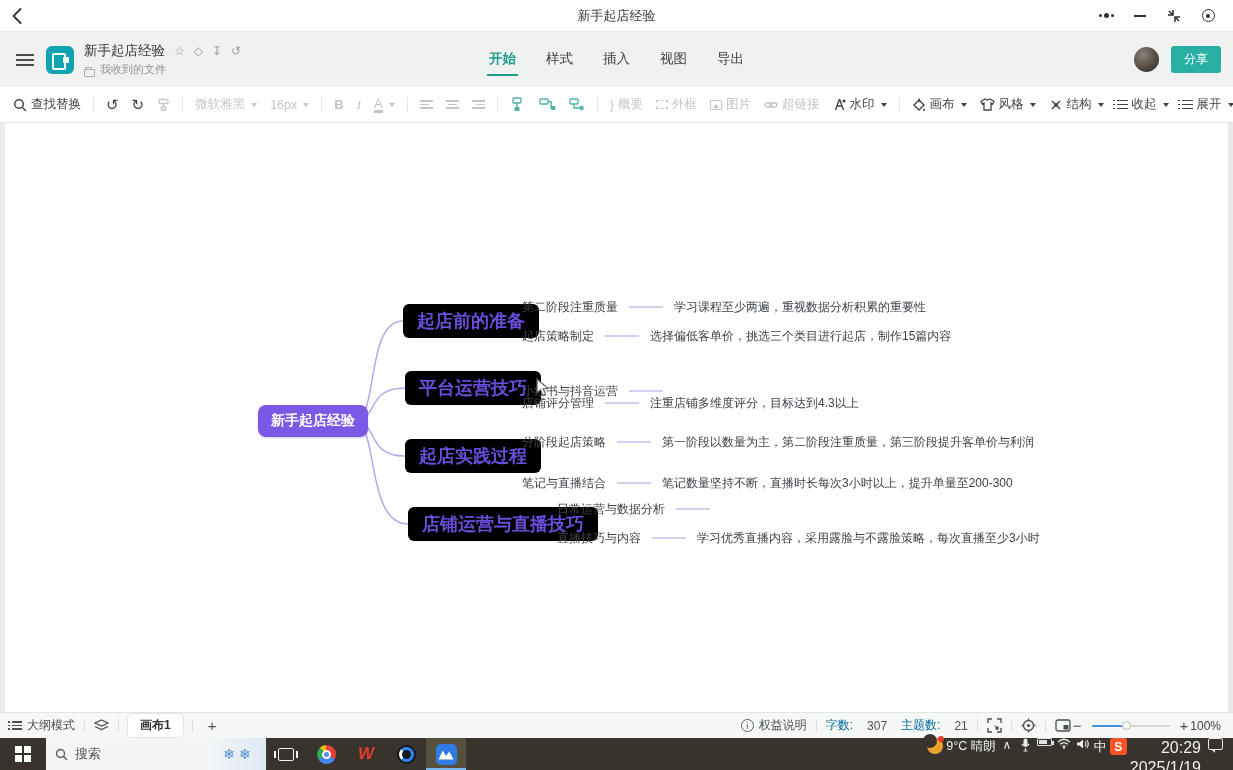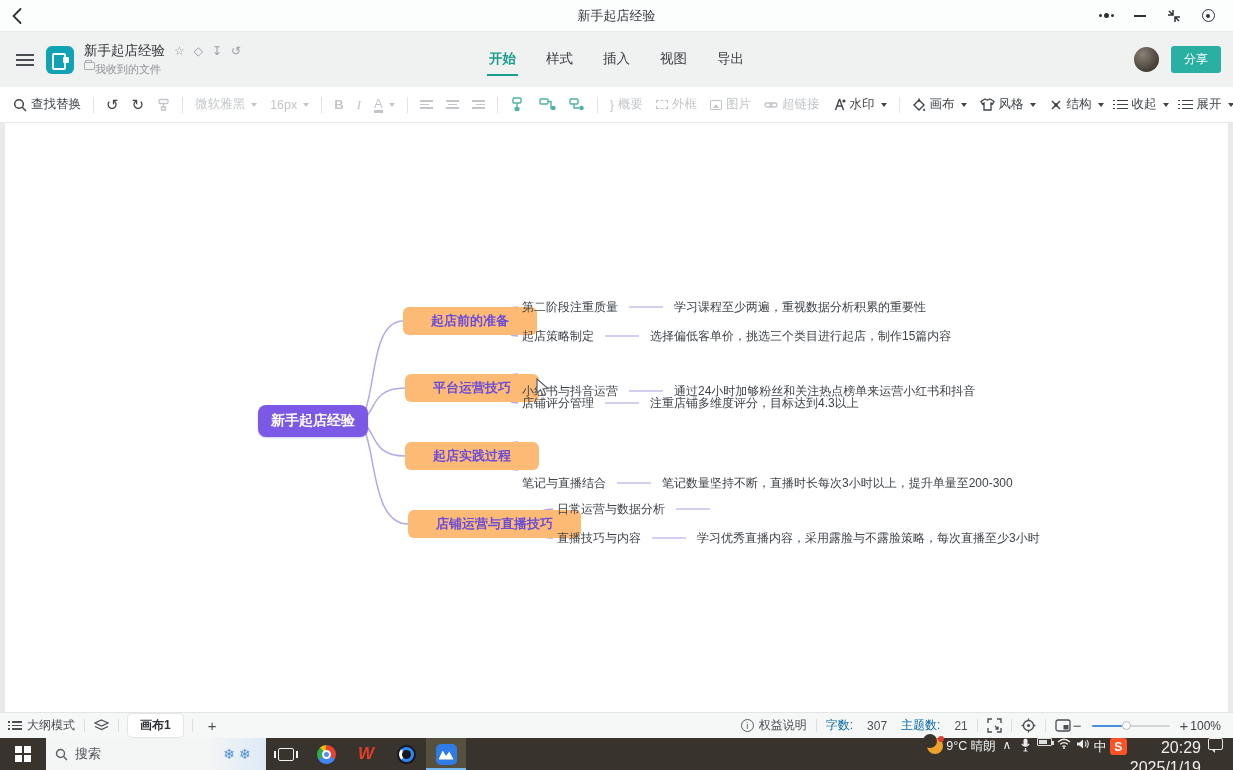--- a/index.html
+++ b/index.html
@@ -25,21 +25,21 @@
   .header { height:55px; background:#f0f1f1; display:flex; align-items:center; padding:0 12px; position:relative; flex:none; }
   .hamburger { width:18px; height:12px; border-top:2px solid #4a4f54; border-bottom:2px solid #4a4f54; position:relative; margin:0 12px 0 4px; cursor:pointer; }
   .hamburger::after{ content:""; position:absolute; left:0; right:0; top:3px; height:2px; background:#4a4f54; }
   .app-logo { width:28px; height:28px; border-radius:6px; background:#10a3b4; position:relative; margin-right:10px; flex:none; }
   .app-logo::before { content:""; position:absolute; left:6px; top:7px; width:10px; height:13px; border:2px solid #fff; border-radius:2px; }
   .app-logo::after { content:""; position:absolute; right:5px; top:11px; width:6px; height:6px; background:#fff; border-radius:1px; }
   .doc-meta { display:flex; flex-direction:column; justify-content:center; gap:2px; }
   .doc-title-row { display:flex; align-items:center; gap:9px; }
   .doc-title { font-size:13.5px; color:#33373b; }
   .doc-action { font-size:12px; color:#9aa0a5; cursor:pointer; line-height:1; }
-  .doc-loc-row { display:flex; align-items:flex-start; }
+  .doc-loc-row { display:flex; align-items:flex-end; gap:5px; }
   .folder-ic { width:11px; height:8px; border:1px solid #a9aeb2; border-radius:1px; position:relative; }
   .folder-ic::before{ content:""; position:absolute; top:-3px; left:0; width:5px; height:2px; border:1px solid #a9aeb2; border-bottom:none; border-radius:1px 1px 0 0; }
   .doc-loc { font-size:11px; color:#8d9296; }
   .ribbon-tabs { position:absolute; left:0; right:0; display:flex; justify-content:center; gap:26px; pointer-events:none; }
   .tab { font-size:13.5px; color:#3c4145; padding:6px 2px; cursor:pointer; pointer-events:auto; }
   .tab.active { color:#1b9e8c; font-weight:bold; border-bottom:2px solid #1b9e8c; }
   .header-right { margin-left:auto; display:flex; align-items:center; gap:12px; z-index:2; }
   .avatar { width:25px; height:25px; border-radius:50%; background:radial-gradient(circle at 35% 30%, #8a8075, #463f37 70%); cursor:pointer; }
   .share-btn { background:#2ab0a2; color:#fff; font-size:12px; padding:5px 13px; border-radius:3px; border:none; cursor:pointer; }
 
@@ -65,22 +65,22 @@
   .list-ic i { width:11px; height:1.6px; background:#3f4449; display:block; position:relative; }
   .list-ic i::before { content:""; position:absolute; left:-4px; top:0; width:2px; height:1.6px; background:#3f4449; }
 
   
   .canvas-wrap { flex:1; background:#e9eaea; padding:0 5px; min-height:0; }
   .canvas { position:relative; width:1223px; height:100%; background:#ffffff; overflow:hidden; }
   .mm-svg { position:absolute; left:0; top:0; }
   .mm-root { position:absolute; left:253px; top:298px; transform:translateY(-50%); background:#7b59e6; color:#fff;
              font-size:14px; font-weight:bold; padding:7px 13px; border-radius:8px; white-space:nowrap; cursor:pointer;
              box-shadow:0 1px 2px rgba(90,60,200,.25); }
-  .mm-branch { position:absolute; transform:translateY(-50%); background:#fdba74; color:#6a4ddb; font-size:13px;
-               font-weight:bold; padding:5px 28px; border-radius:6px; white-space:nowrap; cursor:pointer; }
+  .mm-branch { position:absolute; transform:translateY(-50%); background:#000000; color:#6a4ddb; font-size:18px;
+               font-weight:bold; padding:5px 14px; border-radius:6px; white-space:nowrap; cursor:pointer; }
   .mm-row { position:absolute; transform:translateY(-50%); display:flex; align-items:center; gap:11px;
             font-size:12px; color:#3e4349; white-space:nowrap; }
   .mm-topic { cursor:pointer; }
   .mm-dash { width:34px; border-top:1.6px solid #aa9ee2; flex:none; }
   .mm-detail { cursor:pointer; }
   .cursor-arrow { position:absolute; left:530px; top:255px; }
 
   
   .statusbar { height:26px; background:#f6f7f7; border-top:1px solid #e3e4e4; display:flex; align-items:center;
                padding:0 12px; font-size:12px; color:#4b5055; flex:none; }
@@ -399,26 +399,30 @@
         <span class="mm-detail">学习课程至少两遍，重视数据分析积累的重要性</span>
       </div>
       <div class="mm-row" style="left:517px; top:213px;">
         <span class="mm-topic">起店策略制定</span>
         <span class="mm-dash"></span>
         <span class="mm-detail">选择偏低客单价，挑选三个类目进行起店，制作15篇内容</span>
       </div>
       <div class="mm-row" style="left:517px; top:268px;">
         <span class="mm-topic">小红书与抖音运营</span>
         <span class="mm-dash"></span>
-        <span class="mm-detail">通过24小时加够粉丝和关注热点榜单来运营小红书和抖音</span>
       </div>
       <div class="mm-row" style="left:517px; top:280px;">
         <span class="mm-topic">店铺评分管理</span>
         <span class="mm-dash"></span>
         <span class="mm-detail">注重店铺多维度评分，目标达到4.3以上</span>
+      </div>
+      <div class="mm-row" style="left:517px; top:319px;">
+        <span class="mm-topic">分阶段起店策略</span>
+        <span class="mm-dash"></span>
+        <span class="mm-detail">第一阶段以数量为主，第二阶段注重质量，第三阶段提升客单价与利润</span>
       </div>
       <div class="mm-row" style="left:517px; top:360px;">
         <span class="mm-topic">笔记与直播结合</span>
         <span class="mm-dash"></span>
         <span class="mm-detail">笔记数量坚持不断，直播时长每次3小时以上，提升单量至200-300</span>
       </div>
       <div class="mm-row" style="left:552px; top:386px;">
         <span class="mm-topic">日常运营与数据分析</span>
         <span class="mm-dash"></span>
       </div>

